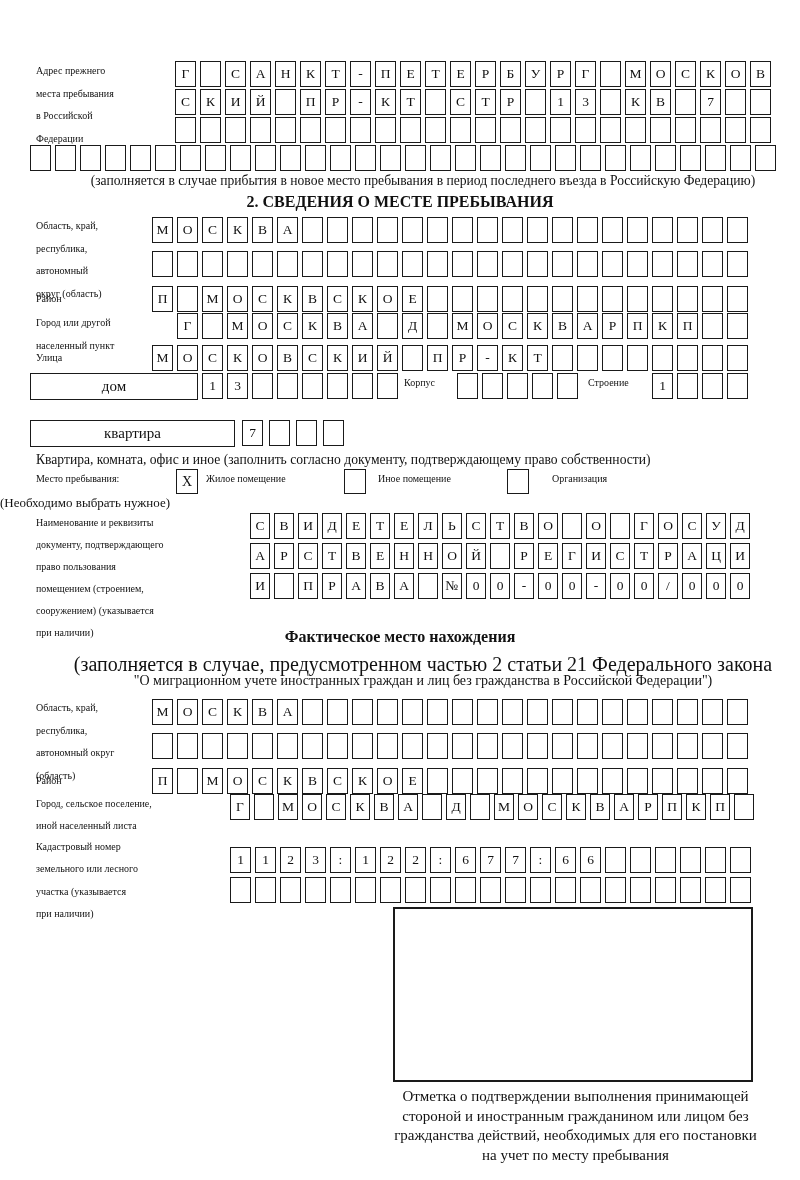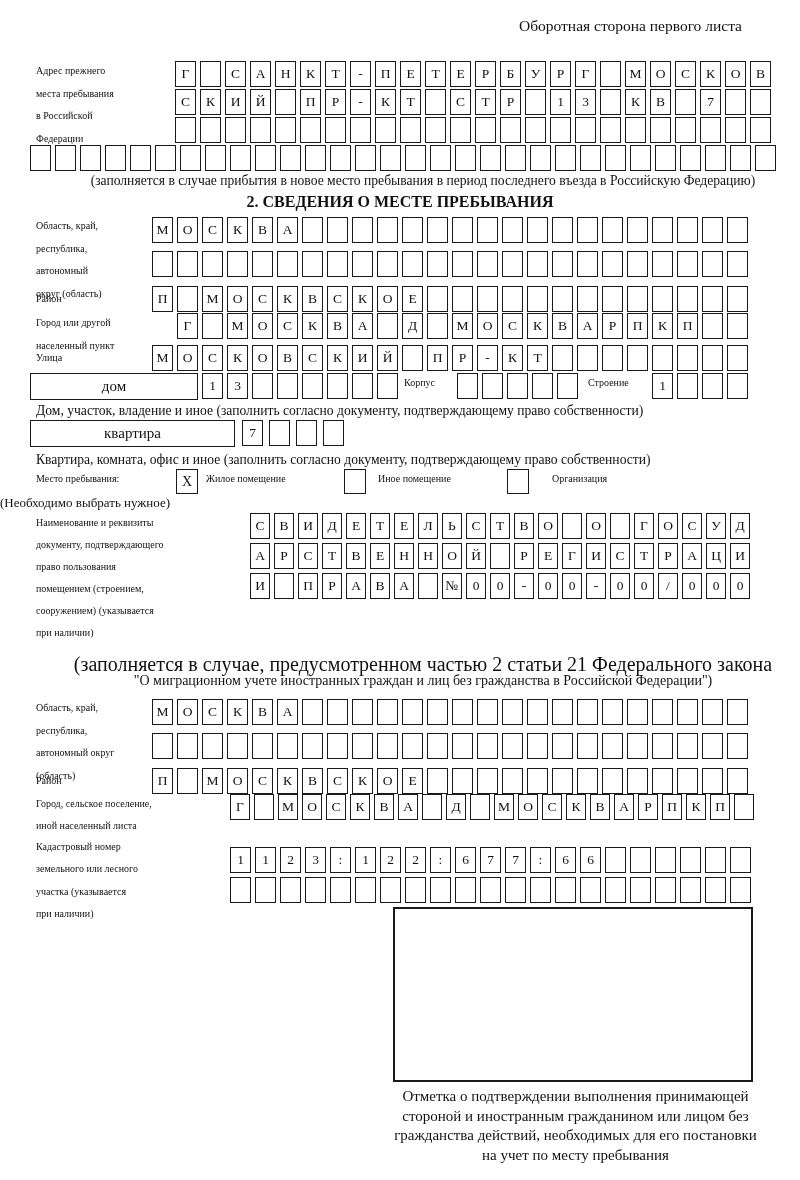--- a/index.html
+++ b/index.html
@@ -24,21 +24,20 @@
         box-sizing:border-box;border:2px solid #1a1a1a;background:#fff;}
   .stamp-cap{position:absolute;left:338px;top:1087px;width:475px;text-align:center;
         font-size:15px;line-height:19.5px;white-space:pre-line;}
   .hdr-note{position:absolute;top:17px;right:58px;font-size:15.5px;}
 </style>
 </head>
 <body>
 
 <div class="page">
 
-  <div class="hdr-note">Оборотная сторона первого листа</div>
 
   <div class="lbl" style="left:36px;top:60px;width:135px">Адрес прежнего
 места пребывания
 в Российской
 Федерации</div>
   <div class="boxes" style="left:175px;top:61px">
       <span class="cell">Г</span>
       <span class="cell"></span>
       <span class="cell">С</span>
       <span class="cell">А</span>
@@ -313,21 +312,20 @@
       <span class="cell"></span>
       <span class="cell"></span>
     </div>
   <span class="inline-lbl" style="left:588px;top:377px">Строение</span>
   <div class="boxes" style="left:652px;top:373px">
       <span class="cell">1</span>
       <span class="cell"></span>
       <span class="cell"></span>
       <span class="cell"></span>
     </div>
-  <div class="cap" style="left:36px;top:403px">Дом, участок, владение и иное (заполнить согласно документу, подтверждающему право собственности)</div>
 
   <div class="field-box" style="left:30px;top:420px;width:205px">
     <span>квартира</span>
   </div>
   <div class="boxes boxes--wgap" style="left:242px;top:420px">
       <span class="cell">7</span>
       <span class="cell"></span>
       <span class="cell"></span>
       <span class="cell"></span>
     </div>
@@ -411,20 +409,21 @@
       <span class="cell">0</span>
       <span class="cell">-</span>
       <span class="cell">0</span>
       <span class="cell">0</span>
       <span class="cell">/</span>
       <span class="cell">0</span>
       <span class="cell">0</span>
       <span class="cell">0</span>
     </div>
 
+  <div class="title" style="top:628px">Фактическое место нахождения</div>
   <div class="cap cap--center" style="top:653px;font-size:20px">(заполняется в случае, предусмотренном частью 2 статьи 21 Федерального закона</div>
   <div class="cap cap--center" style="top:673px;font-size:14px">"О миграционном учете иностранных граждан и лиц без гражданства в Российской Федерации")</div>
 
   <div class="lbl" style="left:36px;top:697px;width:145px">Область, край,
 республика,
 автономный округ
 (область)</div>
   <div class="boxes" style="left:152px;top:699px">
       <span class="cell">М</span>
       <span class="cell">О</span>

